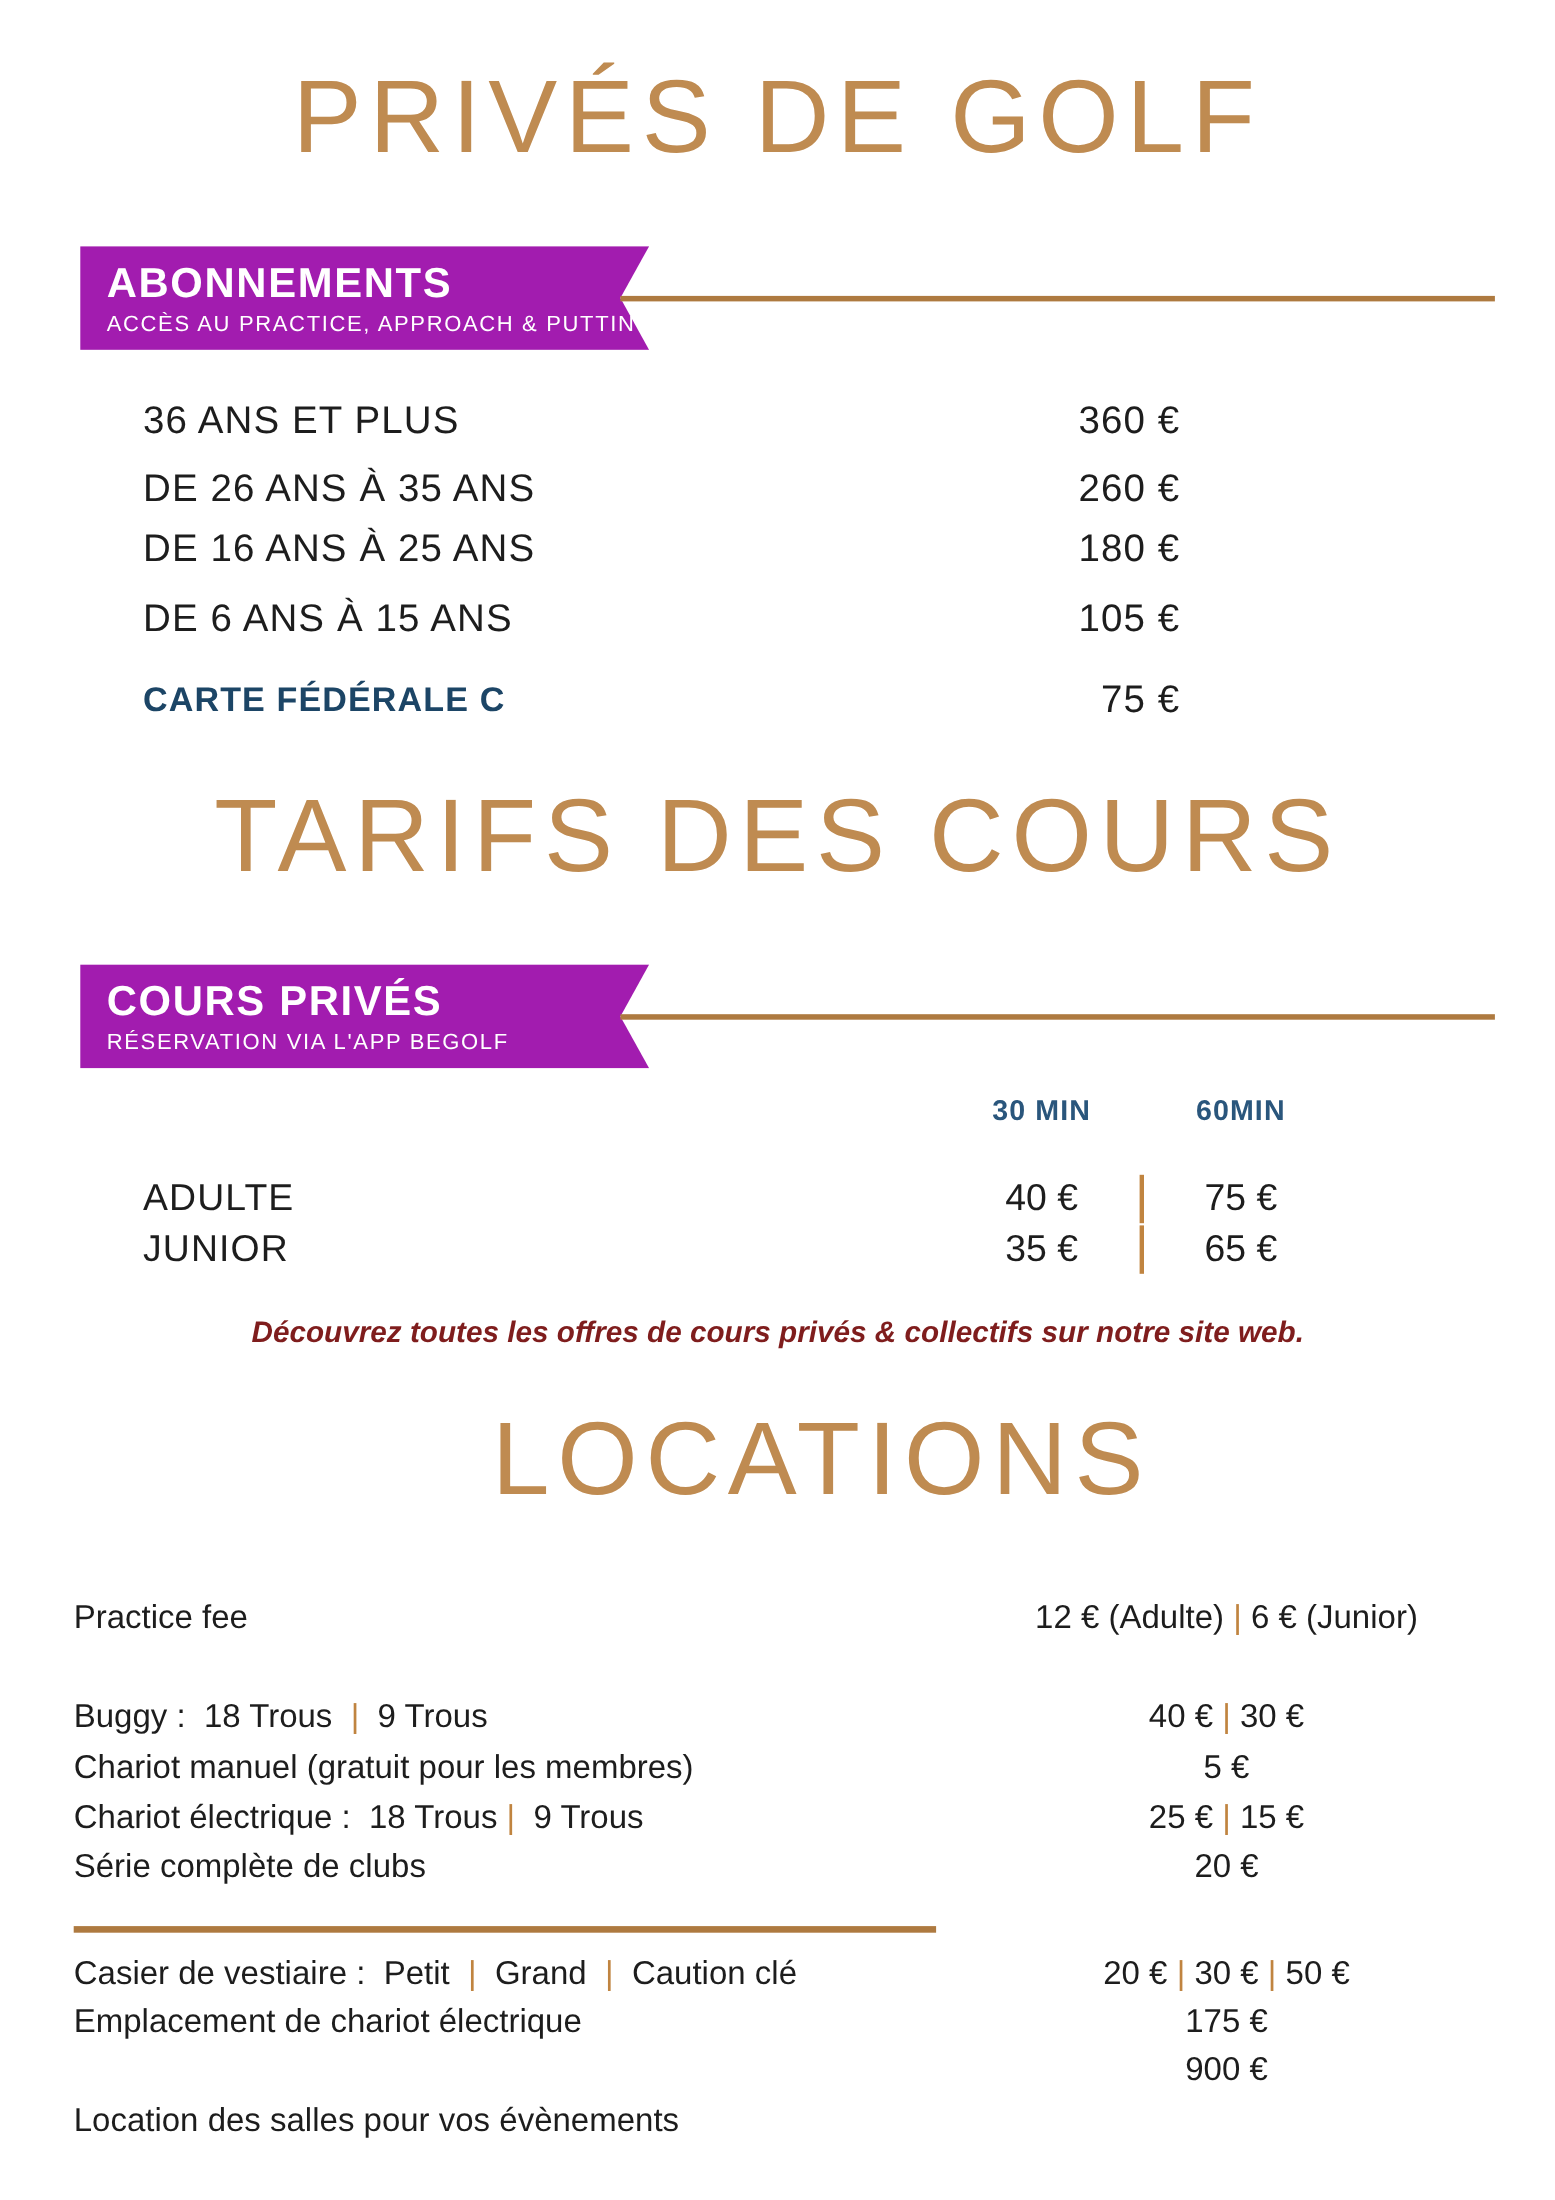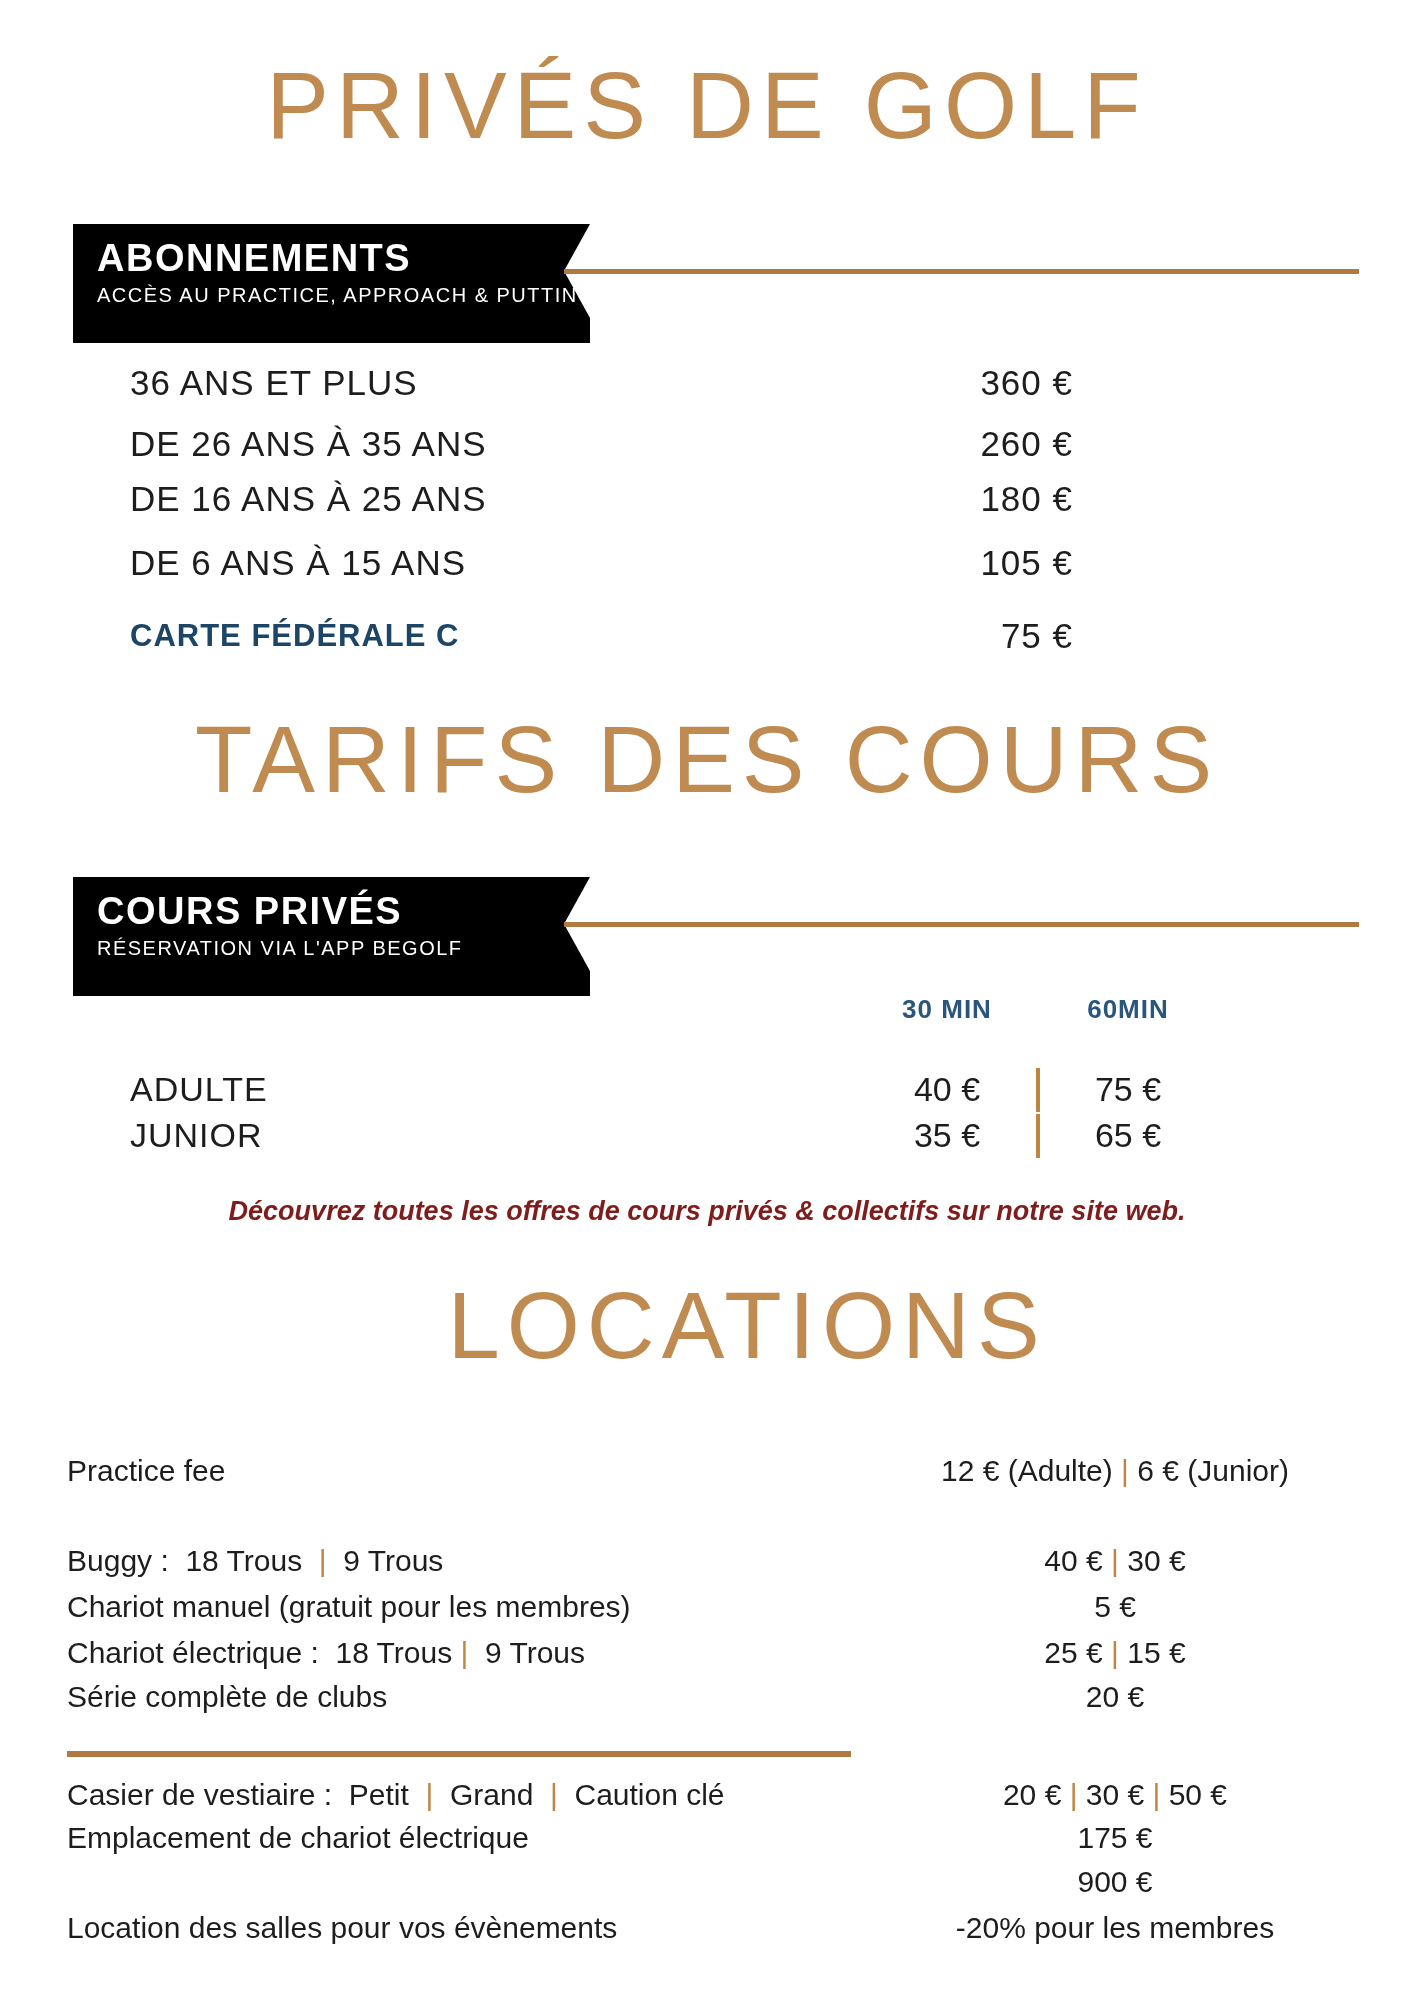--- a/index.html
+++ b/index.html
@@ -18,22 +18,22 @@
     color:#bf8b51;
     font-weight:400;
     letter-spacing:7px;
     white-space:nowrap;
   }
   #title-main{top:52px;font-size:94px;}
   #title-tarifs{top:706px;font-size:94px;}
   #title-locations{top:1272px;font-size:94px;margin-left:40px;}
   
   .ribbon{
-    position:absolute;left:73px;width:517px;height:119px;
-    background:#000000;
+    position:absolute;left:73px;width:517px;height:94px;
+    background:#a21caf;
     box-sizing:border-box;
     padding:13px 0 0 24px;
   }
   .ribbon .notch{
     position:absolute;right:0;top:0;
     width:0;height:0;
     border-top:47.5px solid transparent;
     border-bottom:47.5px solid transparent;
     border-right:26px solid #ffffff;
   }
@@ -186,16 +186,15 @@
   </div>
   <div class="loc-row" id="loc-row-7">
     <span class="loc-label">Emplacement de chariot électrique</span>
     <span class="loc-value">175 €</span>
   </div>
   <div class="loc-row" id="loc-row-8">
     <span class="loc-value">900 €</span>
   </div>
   <div class="loc-row" id="loc-row-9">
     <span class="loc-label">Location des salles pour vos évènements</span>
-    <span class="loc-value">-20% pour les membres</span>
   </div>
 
 </div>
 
 </body></html>

